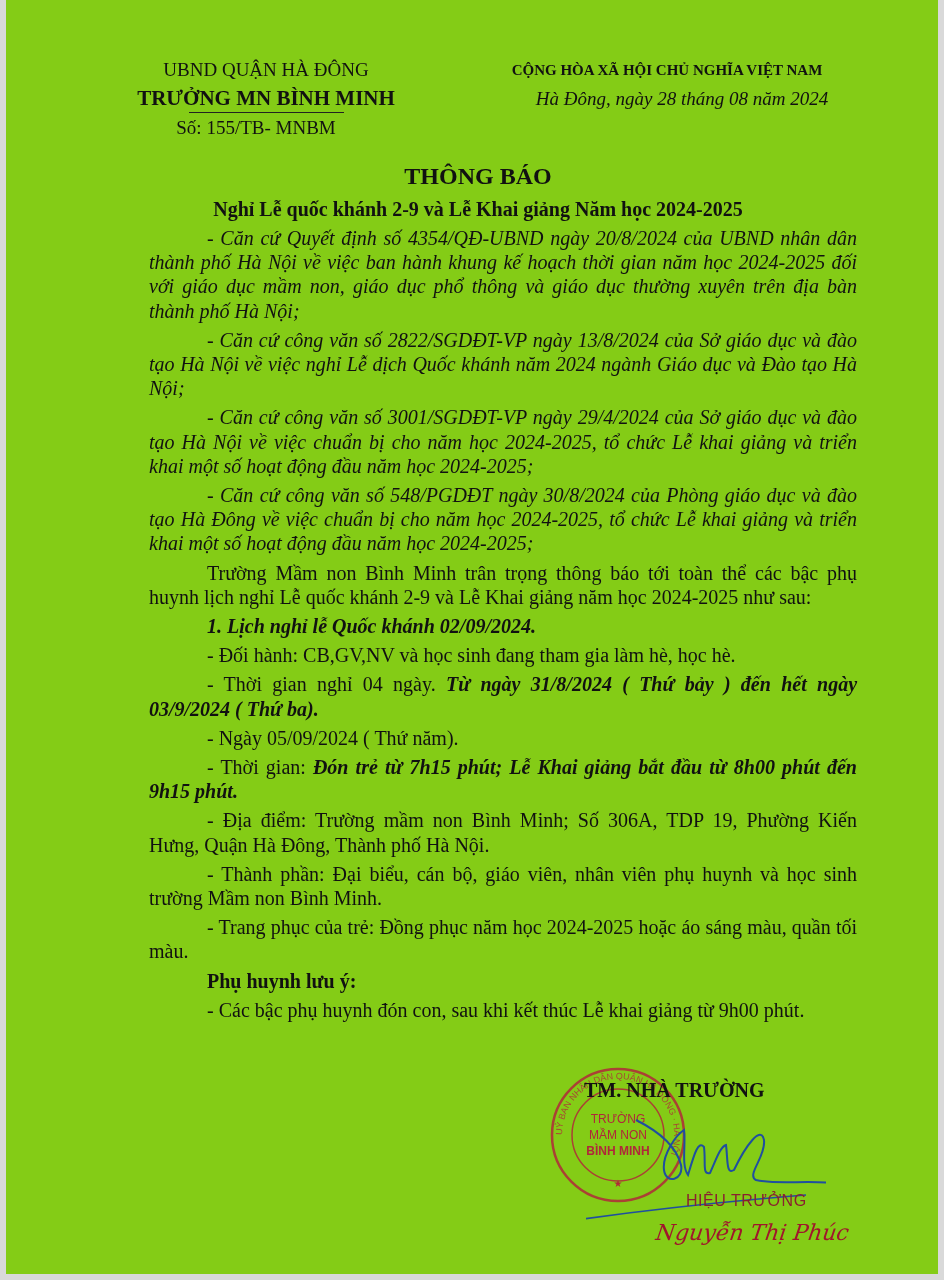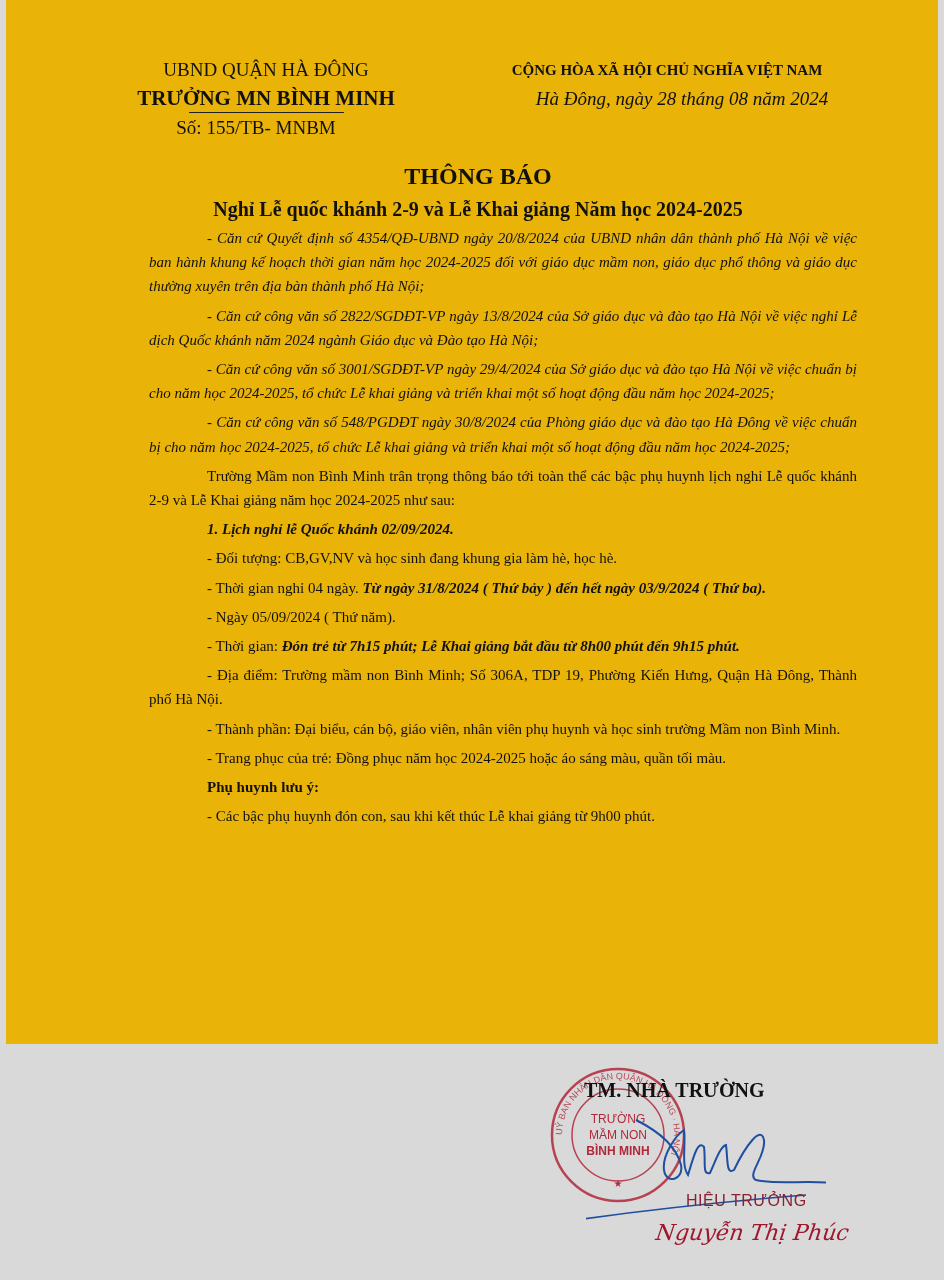--- a/index.html
+++ b/index.html
@@ -1,30 +1,30 @@
 <!DOCTYPE html>
 <html><head>
 <meta charset="utf-8">
 <style>
   html,body{margin:0;padding:0;}
   body{width:944px;height:1280px;background:#d9d9d9;position:relative;overflow:hidden;font-family:"Liberation Serif","DejaVu Serif",serif;color:#111;}
-  .page{position:absolute;left:6px;top:0;width:932px;height:1044px;background:#eab308;}
+  .page{position:absolute;left:6px;top:0;width:932px;height:1274px;background:#84cc16;}
   .hdr-left{position:absolute;left:120px;top:56px;width:280px;text-align:center;}
   .hdr-left .l1{font-size:19px;line-height:28px;}
   .hdr-left .l2{font-size:21px;font-weight:bold;line-height:28px;}
   .hdr-left .rule{width:155px;height:1px;background:#222;margin:0 auto;}
   .hdr-left .l3{font-size:19px;line-height:30px;position:relative;left:-10px;}
   .hdr-right{position:absolute;left:438px;top:56px;width:446px;text-align:center;}
   .hdr-right .r1{font-size:15px;font-weight:bold;line-height:28px;white-space:nowrap;text-align:center;}
   .hdr-right .r2{font-size:20px;font-weight:bold;line-height:28px;}
   .hdr-right .r2 .u{text-decoration:underline;text-decoration-thickness:1px;}
   .hdr-right .r3{font-size:19px;font-style:italic;line-height:30px;padding-left:30px;}
   .title{position:absolute;left:0;width:944px;top:163px;text-align:center;font-size:24px;font-weight:bold;}
   .subtitle{position:absolute;left:0;width:944px;top:198px;text-align:center;font-size:20px;font-weight:bold;}
-  .body{position:absolute;left:143px;top:226px;width:708px;font-size:15px;line-height:24.2px;text-align:justify;}
+  .body{position:absolute;left:143px;top:226px;width:708px;font-size:20px;line-height:24.2px;text-align:justify;}
   .body p{margin:0 0 5px 0;text-indent:58px;}
   .body p.it{font-style:italic;}
   .body .bi{font-weight:bold;font-style:italic;}
   .body .b{font-weight:bold;}
   .sig{position:absolute;left:520px;top:1075px;width:340px;height:200px;}
   .sig .tm{position:absolute;left:58px;top:4px;font-size:20px;font-weight:bold;white-space:nowrap;}
   .sig .ht{position:absolute;left:160px;top:117px;font-family:"Liberation Sans","DejaVu Sans",sans-serif;font-size:16px;color:#8a2030;letter-spacing:0.5px;}
   .sig .nm{position:absolute;left:130px;top:145px;font-family:"DejaVu Serif",serif;font-style:italic;font-size:22px;color:#a0162c;transform:skewX(-8deg);}
   .stamp{position:absolute;left:22px;top:-10px;width:140px;height:140px;}
   .sign{position:absolute;left:60px;top:10px;width:240px;height:150px;}
@@ -49,21 +49,21 @@
   <div class="title">THÔNG BÁO</div>
   <div class="subtitle">Nghỉ Lễ quốc khánh 2-9 và Lễ Khai giảng Năm học 2024-2025</div>
 
   <div class="body">
     <p class="it">- Căn cứ Quyết định số 4354/QĐ-UBND ngày 20/8/2024 của UBND nhân dân thành phố Hà Nội về việc ban hành khung kế hoạch thời gian năm học 2024-2025 đối với giáo dục mầm non, giáo dục phổ thông và giáo dục thường xuyên trên địa bàn thành phố Hà Nội;</p>
     <p class="it">- Căn cứ công văn số 2822/SGDĐT-VP ngày 13/8/2024 của Sở giáo dục và đào tạo Hà Nội về việc nghỉ Lễ dịch Quốc khánh năm 2024 ngành Giáo dục và Đào tạo Hà Nội;</p>
     <p class="it">- Căn cứ công văn số 3001/SGDĐT-VP ngày 29/4/2024 của Sở giáo dục và đào tạo Hà Nội về việc chuẩn bị cho năm học 2024-2025, tổ chức Lễ khai giảng và triển khai một số hoạt động đầu năm học 2024-2025;</p>
     <p class="it">- Căn cứ công văn số 548/PGDĐT ngày 30/8/2024 của Phòng giáo dục và đào tạo Hà Đông về việc chuẩn bị cho năm học 2024-2025, tổ chức Lễ khai giảng và triển khai một số hoạt động đầu năm học 2024-2025;</p>
     <p>Trường Mầm non Bình Minh trân trọng thông báo tới toàn thể các bậc phụ huynh lịch nghỉ Lễ quốc khánh 2-9 và Lễ Khai giảng năm học 2024-2025 như sau:</p>
     <p class="bi">1. Lịch nghỉ lễ Quốc khánh 02/09/2024.</p>
-    <p>- Đối tượng: CB,GV,NV và học sinh đang khung gia làm hè, học hè.</p>
+    <p>- Đối hành: CB,GV,NV và học sinh đang tham gia làm hè, học hè.</p>
     <p><span>- Thời gian nghỉ 04 ngày. </span><span class="bi">Từ ngày 31/8/2024 ( Thứ bảy ) đến hết ngày 03/9/2024 ( Thứ ba).</span></p>
     <p>- Ngày 05/09/2024 ( Thứ năm).</p>
     <p><span>- Thời gian: </span><span class="bi">Đón trẻ từ 7h15 phút; Lễ Khai giảng bắt đầu từ 8h00 phút đến 9h15 phút.</span></p>
     <p>- Địa điểm: Trường mầm non Bình Minh; Số 306A, TDP 19, Phường Kiến Hưng, Quận Hà Đông, Thành phố Hà Nội.</p>
     <p>- Thành phần: Đại biểu, cán bộ, giáo viên, nhân viên phụ huynh và học sinh trường Mầm non Bình Minh.</p>
     <p>- Trang phục của trẻ: Đồng phục năm học 2024-2025 hoặc áo sáng màu, quần tối màu.</p>
     <p class="b">Phụ huynh lưu ý:</p>
     <p>- Các bậc phụ huynh đón con, sau khi kết thúc Lễ khai giảng từ 9h00 phút.</p>
   </div>
 

